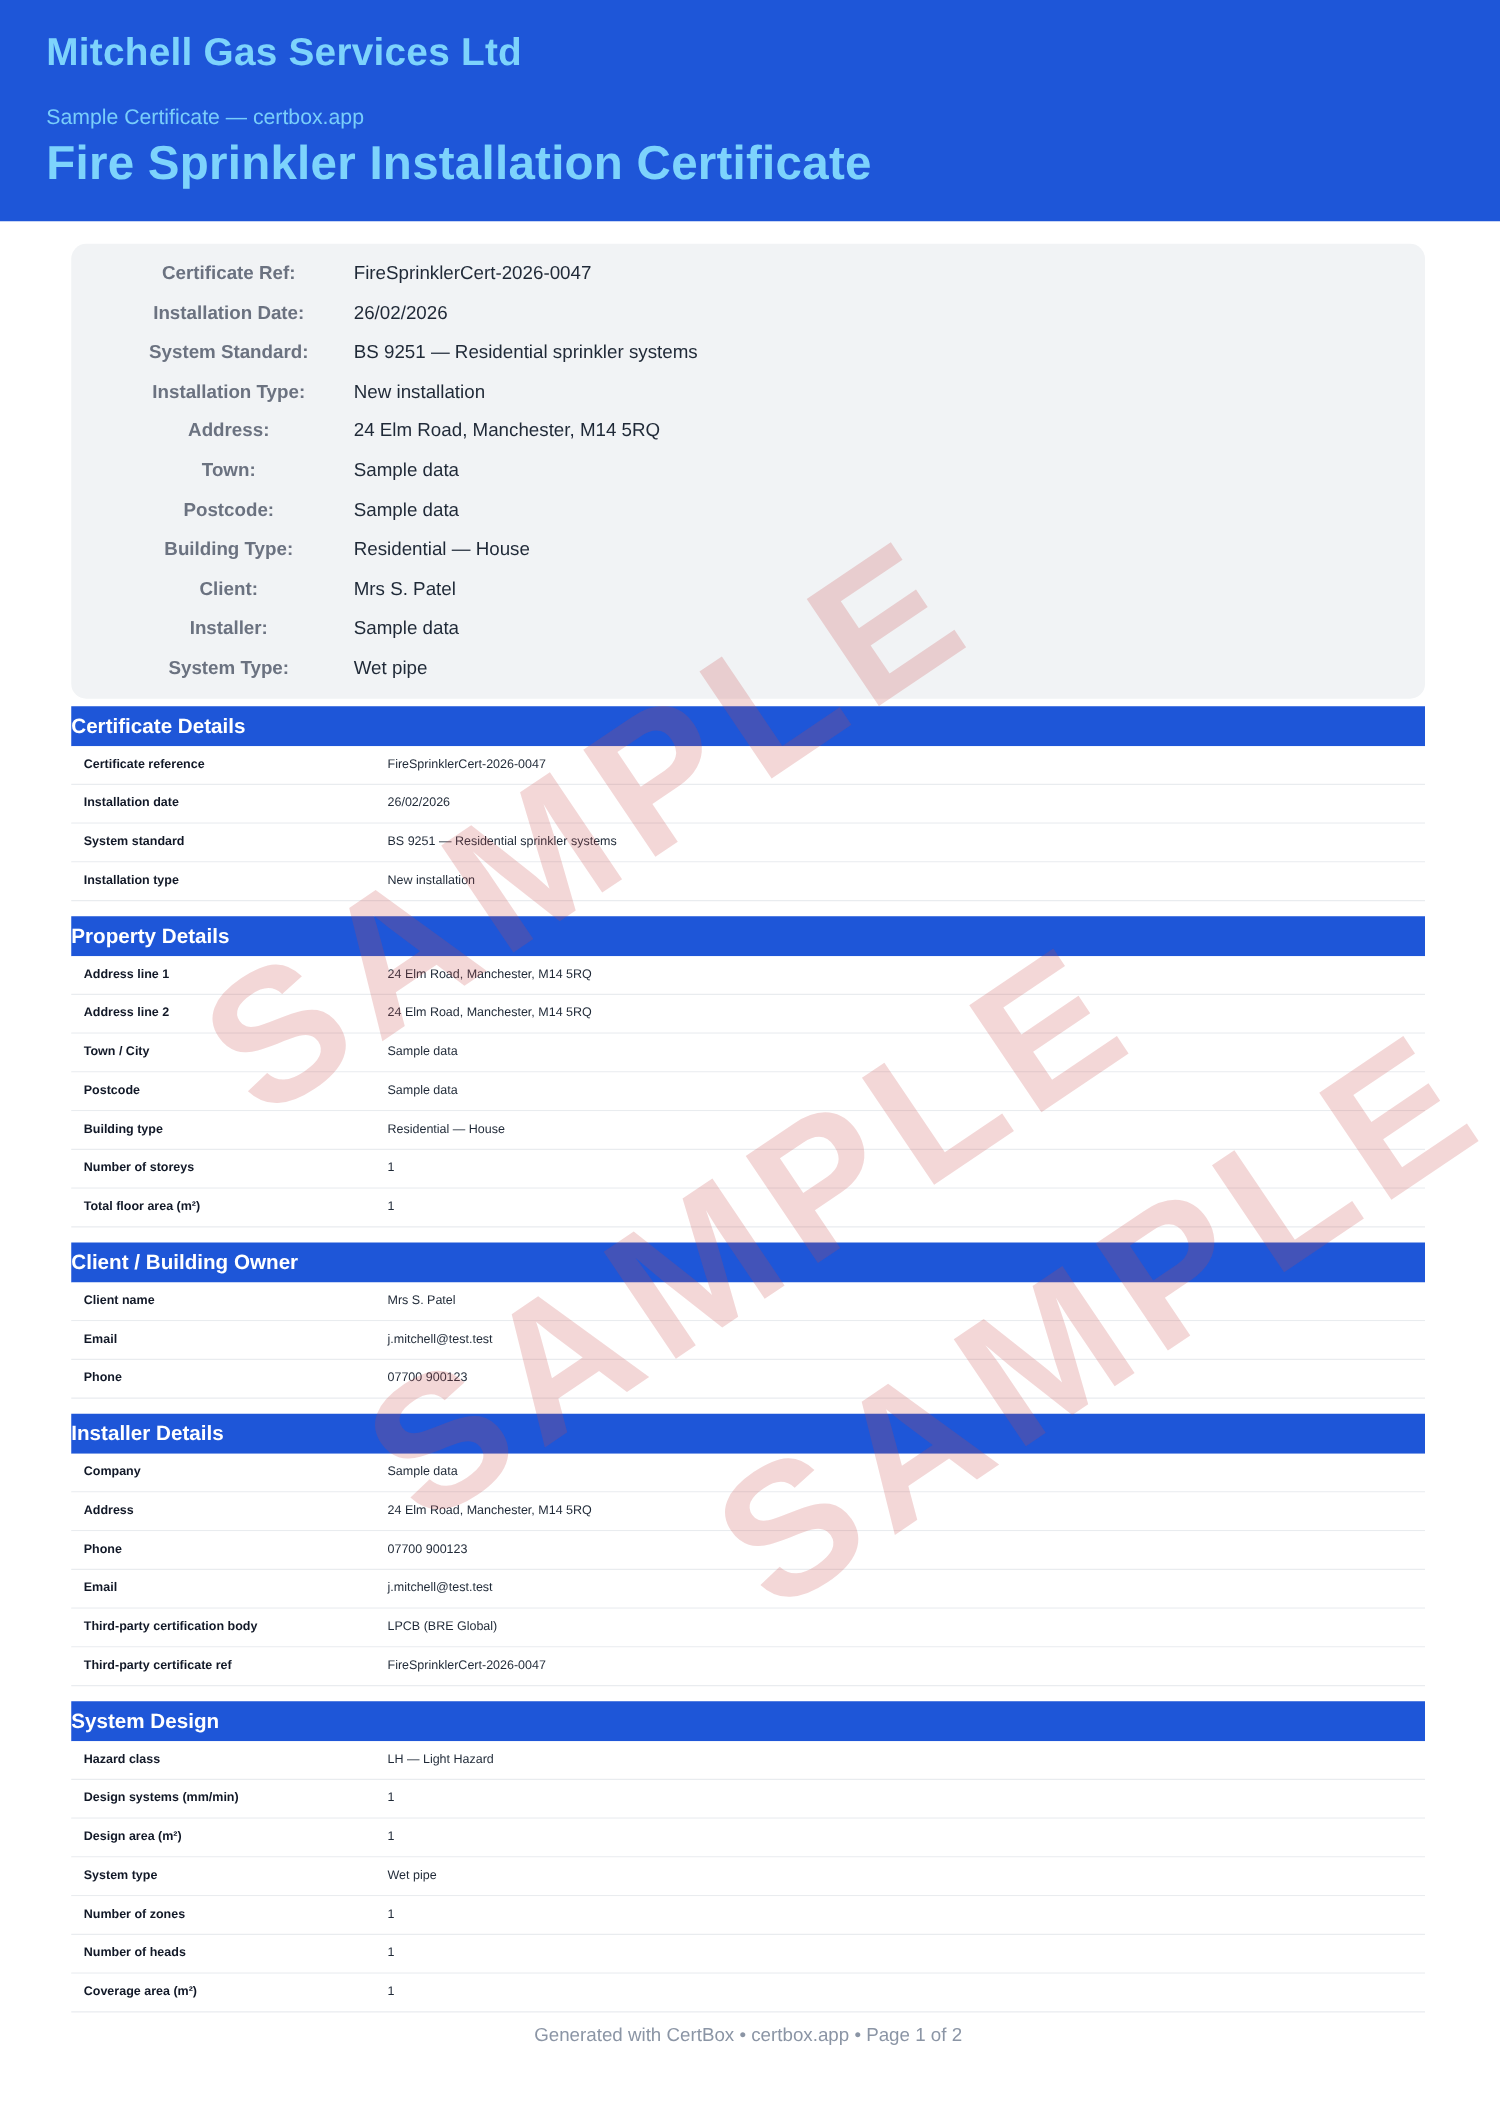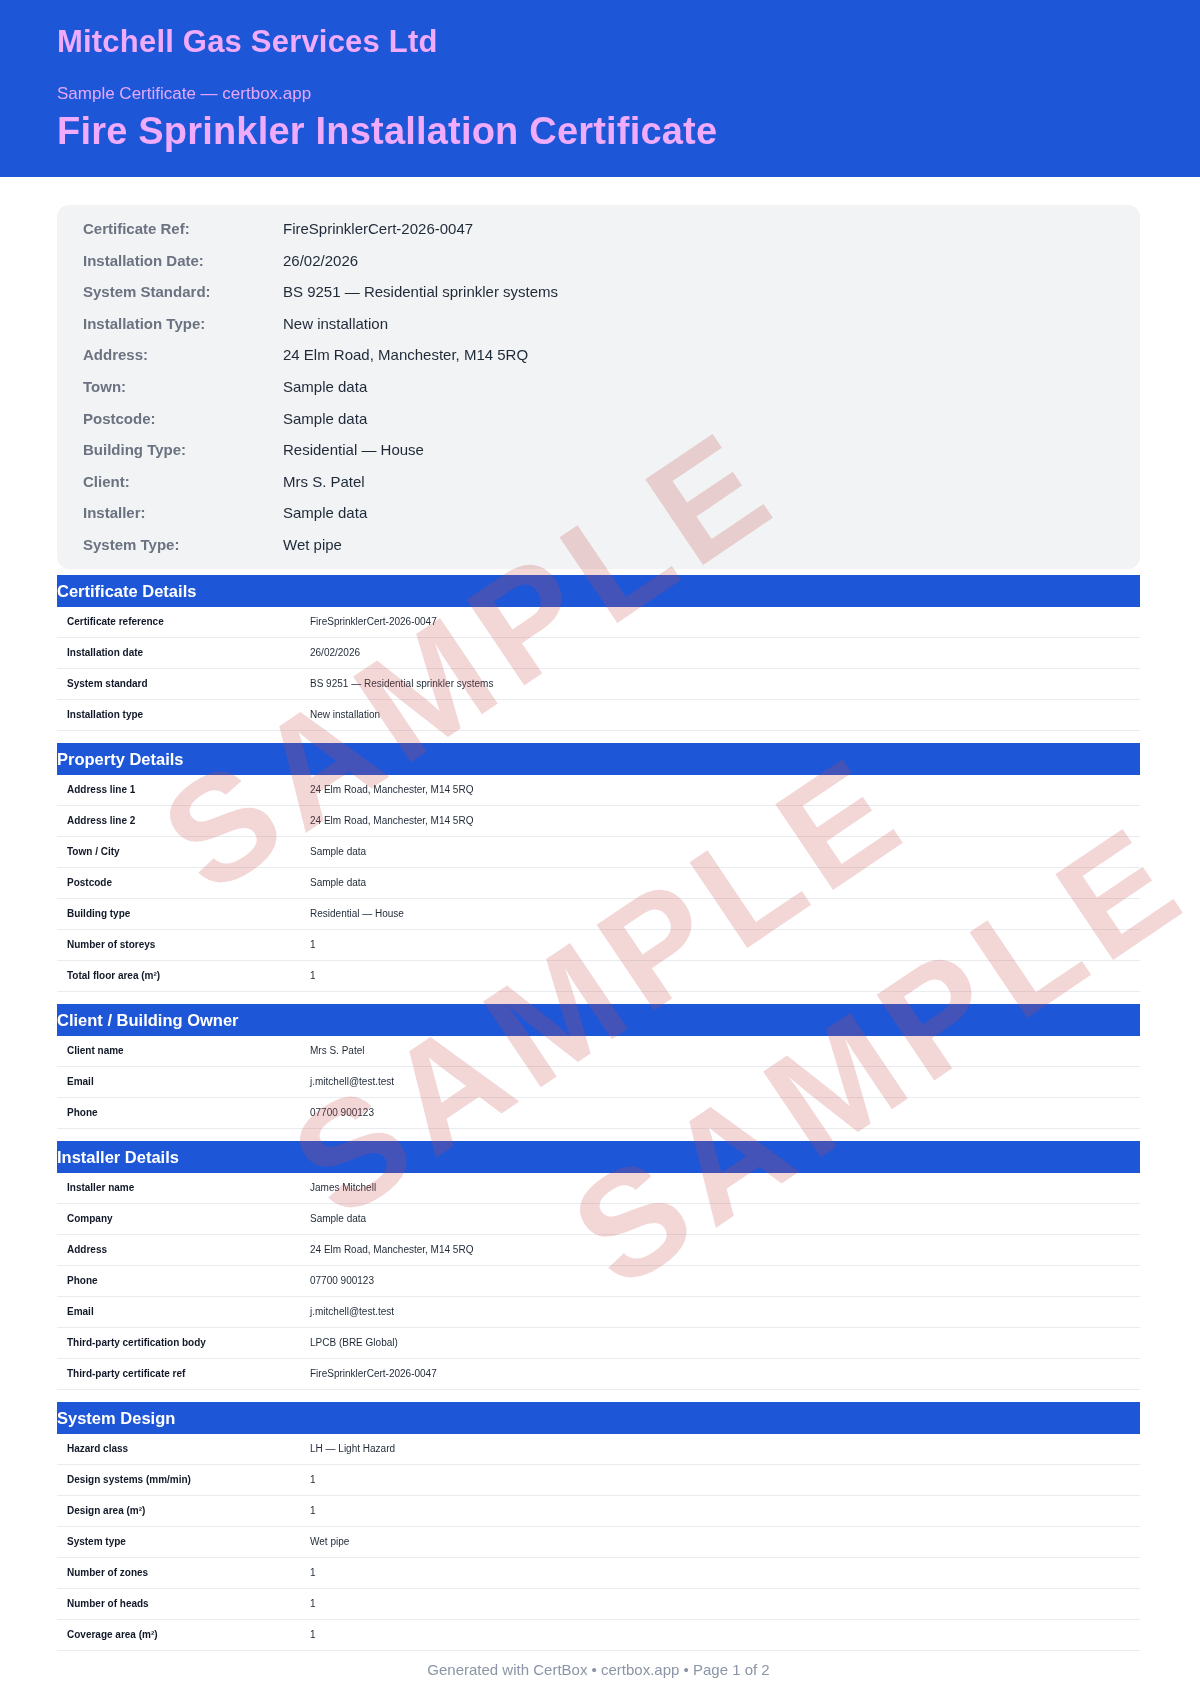--- a/index.html
+++ b/index.html
@@ -18,37 +18,38 @@
     font-family:"Liberation Sans", sans-serif;
     background:#ffffff;
     position:relative;
     overflow:hidden;
     color:var(--ink);
   }
   
   .banner{
     height:177px;
     background:var(--blue);
-    color:#f0abfc;
-    padding:24px 60px 0 57px;
+    color:#7dd3fc;
+    padding:24px 60px 0 37px;
   }
   .banner-top{display:flex;justify-content:space-between;align-items:flex-start;}
   .company{font-size:31px;font-weight:bold;line-height:36px;letter-spacing:.2px;}
   .banner-meta{text-align:right;}
   .banner-ref{font-size:17px;font-weight:bold;line-height:24px;}
   .banner-date{font-size:16px;line-height:24px;opacity:.97;}
   .subtitle{font-size:17px;line-height:30px;margin-top:19px;opacity:.96;font-weight:400;}
   .cert-title{font-size:38px;font-weight:bold;line-height:44px;letter-spacing:.2px;}
   
   .content{padding:0 60px 0 57px;position:relative;z-index:1;}
   .summary{
-    margin-top:28px;
+    margin-top:18px;
     background:var(--box-bg);
     border-radius:12px;
     padding:8px 26px;
+    text-align:center;
   }
   .srow{display:flex;line-height:31.6px;font-size:15px;}
   .srow .slabel{width:200px;flex:0 0 200px;color:var(--muted);font-weight:bold;}
   .srow .svalue{color:var(--ink);}
   .section{margin-top:12px;}
   .section.first{margin-top:6px;}
   .section-bar{
     height:32px;
     background:var(--blue);
     color:#fff;
@@ -242,24 +243,20 @@
   <div class="trow">
     <span class="tlabel">Phone</span>
     <span class="tvalue">07700 900123</span>
   </div>
 </div>
   </section>
 
   <section class="section">
     <div class="section-bar">Installer Details</div>
     <div class="section-rows">
-  <div class="trow">
-    <span class="tlabel">Installer name</span>
-    <span class="tvalue">James Mitchell</span>
-  </div>
 
   <div class="trow">
     <span class="tlabel">Company</span>
     <span class="tvalue">Sample data</span>
   </div>
 
   <div class="trow">
     <span class="tlabel">Address</span>
     <span class="tvalue">24 Elm Road, Manchester, M14 5RQ</span>
   </div>

